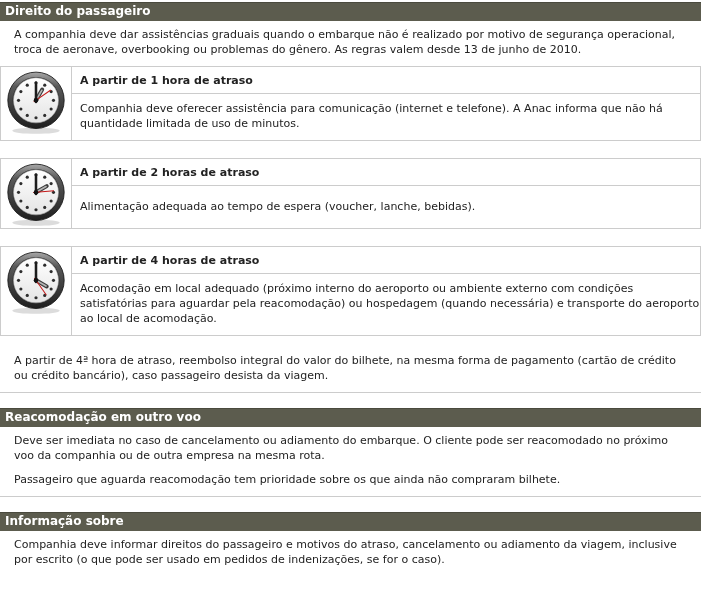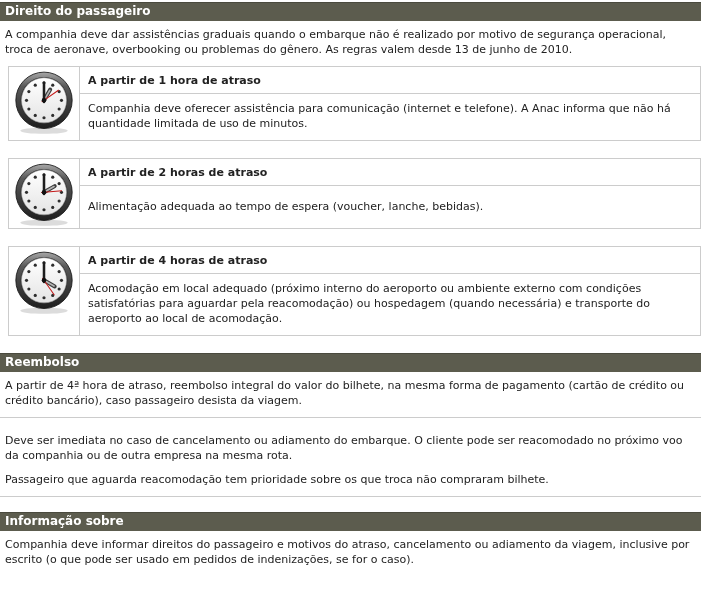--- a/index.html
+++ b/index.html
@@ -13,26 +13,26 @@
     padding-top: 2px;
   }
   .bar {
     background: #5c5c4e;
     border-top: 1px solid #4a4a3e;
     color: #ffffff;
     font-size: 12px; line-height: 13px;
     font-weight: bold;
     padding: 2px 16px 3px 5px;
   }
-  .section-body { padding: 0 5px; }
+  .section-body { padding: 0 14px; }
   .section-body p { margin: 6px 0 9px 0; }
   .item-box {
     display: flex;
     border: 1px solid #cccccc;
-    margin: 0 0 17px 8px;
+    margin: 0 0 17px 0;
     min-height: 71px;
     background: #ffffff;
   }
   .icon-cell {
     flex: 0 0 71px;
     border-right: 1px solid #cccccc;
     display: flex; align-items: flex-start; justify-content: center;
     padding-top: 2px;
   }
   .text-cell { flex: 1; min-width: 0; display: flex; flex-direction: column; }
@@ -163,33 +163,33 @@
       <div class="text-cell">
         <div class="item-heading">A partir de 4 horas de atraso</div>
         <div class="item-desc">
           <span>Acomodação em local adequado (próximo interno do aeroporto ou ambiente externo com condições satisfatórias para aguardar pela reacomodação) ou hospedagem (quando necessária) e transporte do aeroporto ao local de acomodação.</span>
         </div>
       </div>
     </div>
   </section>
 
   <section>
+    <div class="section-body">
+      <p>A partir de 4ª hora de atraso, reembolso integral do valor do bilhete, na mesma forma de pagamento (cartão de crédito ou crédito bancário), caso passageiro desista da viagem.</p>
+    </div>
+    <hr class="rule">
+  </section>
+
+  <section>
     <div class="bar">
-      <span>Reembolso</span>
-    </div>
-    <div class="section-body">
-      <p>A partir de 4ª hora de atraso, reembolso integral do valor do bilhete, na mesma forma de pagamento (cartão de crédito ou crédito bancário), caso passageiro desista da viagem.</p>
-    </div>
-    <hr class="rule">
-  </section>
-
-  <section>
+      <span>Reacomodação em outro voo</span>
+    </div>
     <div class="section-body">
       <p>Deve ser imediata no caso de cancelamento ou adiamento do embarque. O cliente pode ser reacomodado no próximo voo da companhia ou de outra empresa na mesma rota.</p>
-      <p>Passageiro que aguarda reacomodação tem prioridade sobre os que troca não compraram bilhete.</p>
+      <p>Passageiro que aguarda reacomodação tem prioridade sobre os que ainda não compraram bilhete.</p>
     </div>
     <hr class="rule">
   </section>
 
   <section>
     <div class="bar">
       <span>Informação sobre</span>
     </div>
     <div class="section-body">
       <p>Companhia deve informar direitos do passageiro e motivos do atraso, cancelamento ou adiamento da viagem, inclusive por escrito (o que pode ser usado em pedidos de indenizações, se for o caso).</p>

